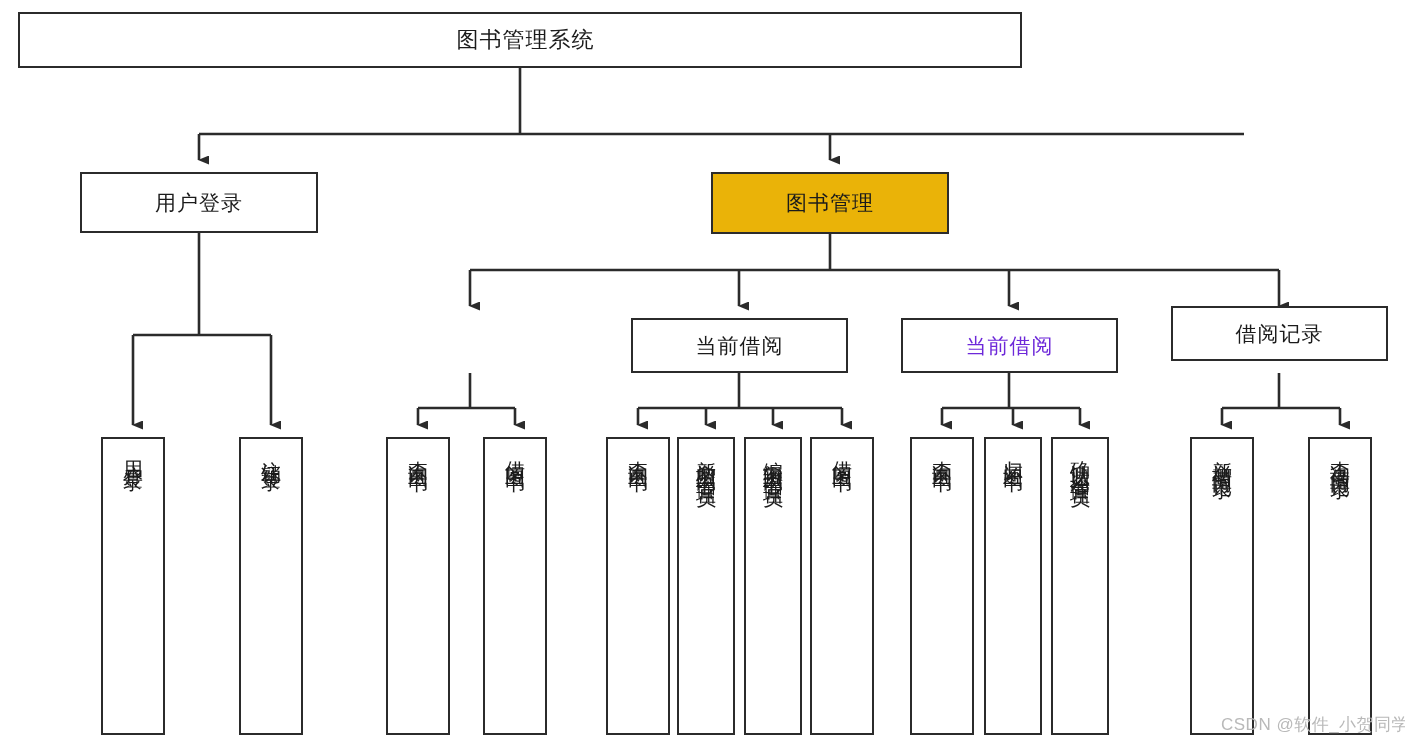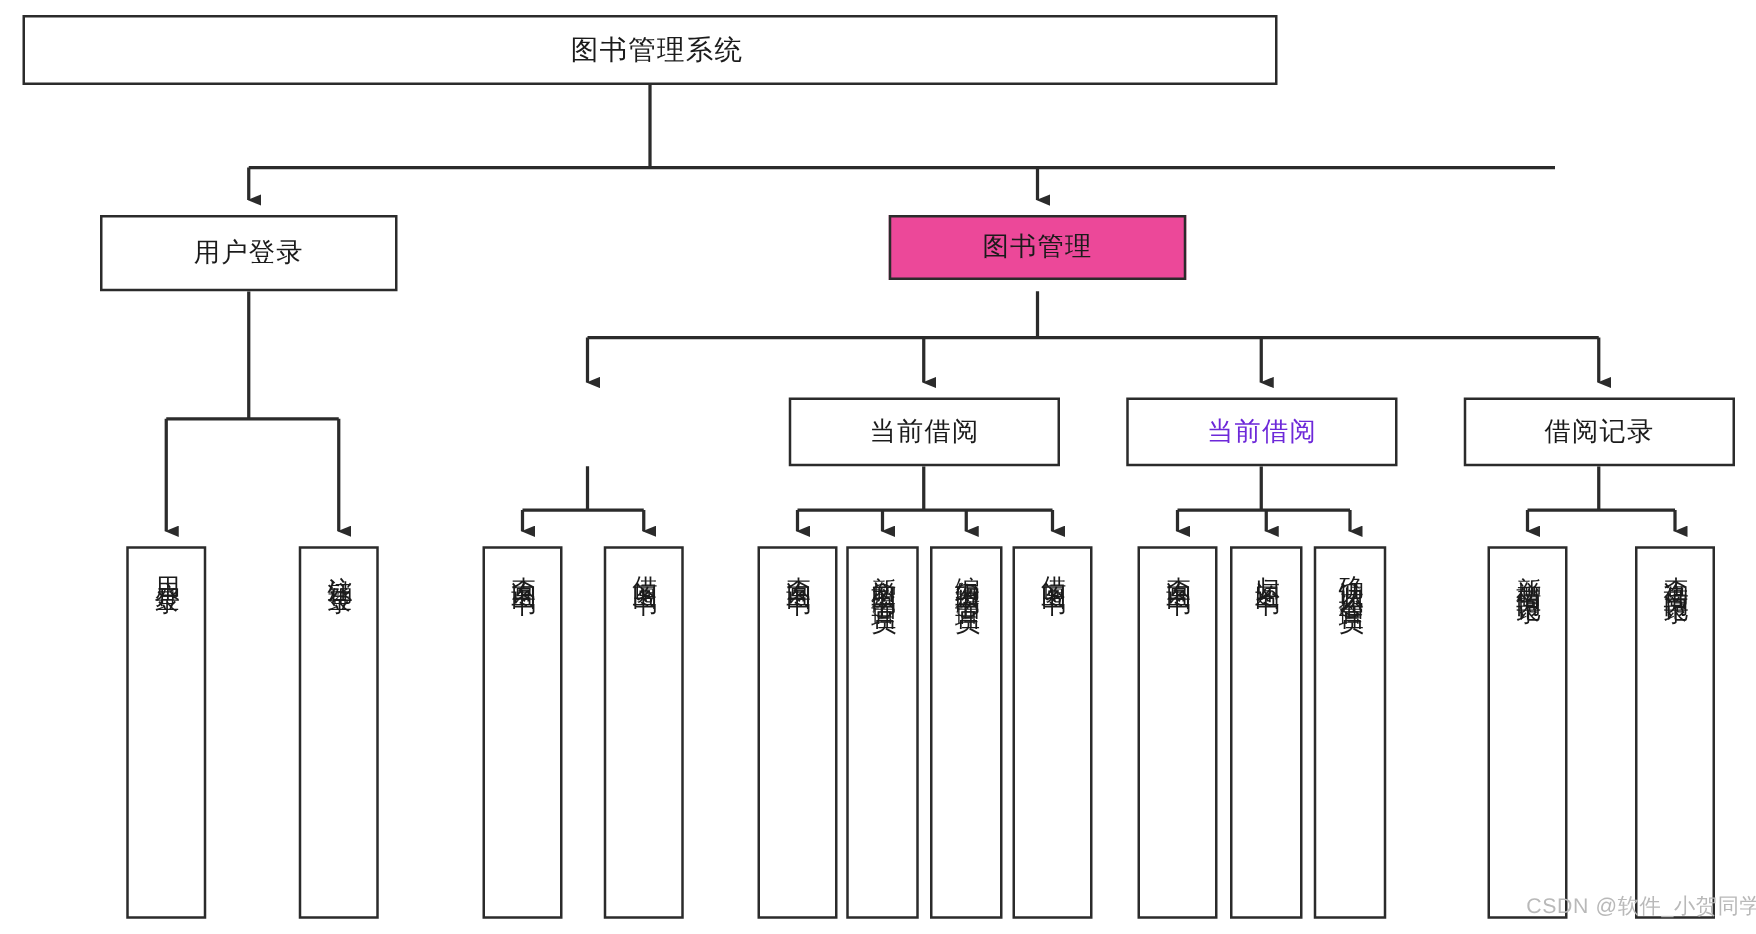--- a/index.html
+++ b/index.html
@@ -118,25 +118,25 @@
       <path d="M1279,373 L1279,408"></path>
       <path d="M1222,408 L1340,408"></path>
       <path d="M1222,408 L1222,425" marker-end="url(#arrow)"></path>
       <path d="M1340,408 L1340,425" marker-end="url(#arrow)"></path>
     </g>
   </svg>
 
   <div class="node horizontal root" style="left: 18px; top: 12px; width: 1004px; height: 56px; border-color: rgb(43, 43, 43); background: rgb(255, 255, 255); color: rgb(27, 27, 27); padding-left: 11px;">图书管理系统</div>
 
   <div class="node horizontal" style="left: 80px; top: 172px; width: 238px; height: 61px; border-color: rgb(43, 43, 43); background: rgb(255, 255, 255); color: rgb(27, 27, 27);">用户登录</div>
-  <div class="node horizontal" style="left: 711px; top: 172px; width: 238px; height: 52px; border-color: rgb(43, 43, 43); background: #ec4899; color: rgb(27, 27, 27);">图书管理</div>
+  <div class="node horizontal" style="left: 711px; top: 172px; width: 238px; height: 62px; border-color: rgb(43, 43, 43); background: #eab308; color: rgb(27, 27, 27);">图书管理</div>
 
   <div class="node horizontal" style="left: 631px; top: 318px; width: 217px; height: 55px; border-color: rgb(43, 43, 43); background: rgb(255, 255, 255); color: rgb(27, 27, 27);">当前借阅</div>
   <div class="node horizontal" style="left: 901px; top: 318px; width: 217px; height: 55px; border-color: rgb(43, 43, 43); background: rgb(255, 255, 255); color: #6d28d9;">当前借阅</div>
-  <div class="node horizontal" style="left: 1171px; top: 318px; width: 217px; height: 55px; border-color: rgb(43, 43, 43); background: rgb(255, 255, 255); color: rgb(27, 27, 27);">借阅记录</div>
+  <div class="node horizontal" style="left: 1171px; top: 306px; width: 217px; height: 55px; border-color: rgb(43, 43, 43); background: rgb(255, 255, 255); color: rgb(27, 27, 27);">借阅记录</div>
 
   <div class="node vertical" style="left: 101px; top: 437px; width: 64px; height: 298px; border-color: rgb(43, 43, 43); background: rgb(255, 255, 255); color: rgb(27, 27, 27);">
     <span class="vlabel">用户登录</span>
   </div>
   <div class="node vertical" style="left: 239px; top: 437px; width: 64px; height: 298px; border-color: rgb(43, 43, 43); background: rgb(255, 255, 255); color: rgb(27, 27, 27);">
     <span class="vlabel">注销登录</span>
   </div>
   <div class="node vertical" style="left: 386px; top: 437px; width: 64px; height: 298px; border-color: rgb(43, 43, 43); background: rgb(255, 255, 255); color: rgb(27, 27, 27);">
     <span class="vlabel">查询图书</span>
   </div>

